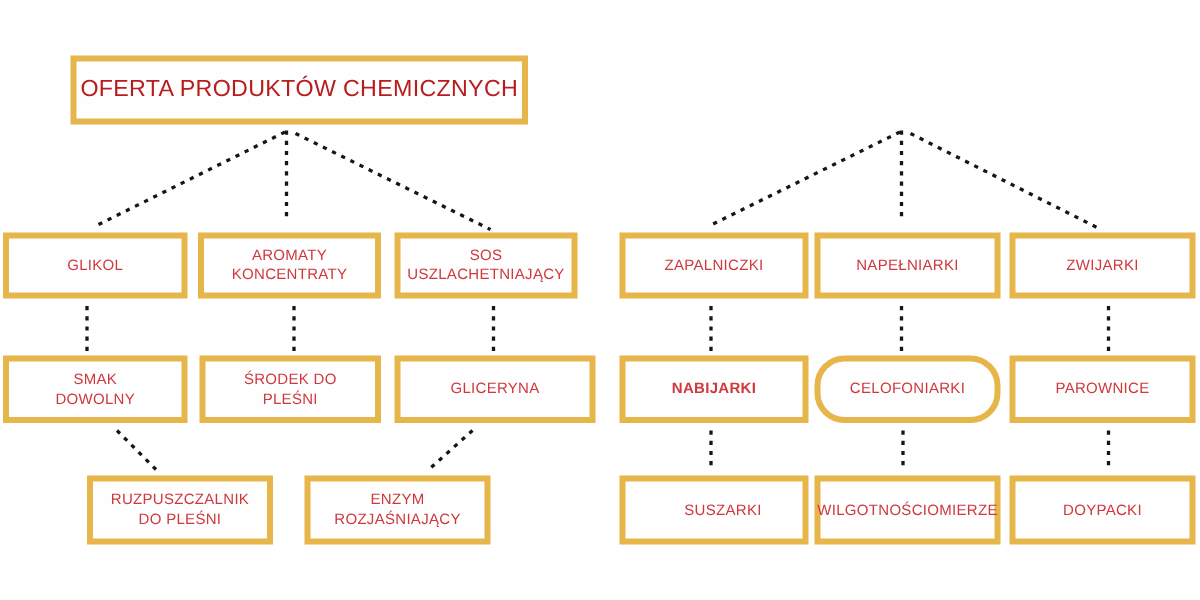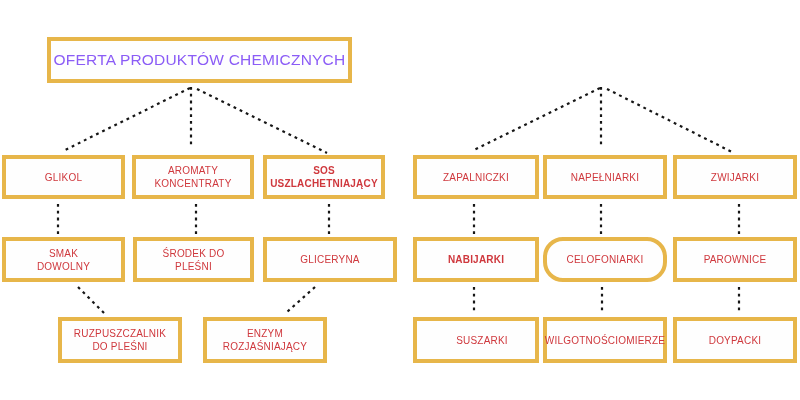--- a/index.html
+++ b/index.html
@@ -9,21 +9,21 @@
   }
   #connectors{position:absolute;left:0;top:0;width:800px;height:400px;}
   .box{
     position:absolute;box-sizing:border-box;
     border:4px solid #e7b64a;background:#fefefe;
     display:flex;align-items:center;justify-content:center;
     text-align:center;color:#cf383d;
     white-space:pre-line;
   }
   .title{
-    font-size:15.5px;letter-spacing:.2px;color:#8b5cf6;
+    font-size:15.5px;letter-spacing:.2px;color:#b91c1c;
   }
   .node{
     font-size:10px;line-height:13px;letter-spacing:.2px;
   }
   .dash{stroke:#161616;stroke-width:2.2;stroke-dasharray:2.8 4;fill:none;}
 </style>
 </head>
 <body>
 
 <div id="canvas">
@@ -52,21 +52,21 @@
     <line class="dash" x1="474" y1="287" x2="474" y2="313"></line>
     <line class="dash" x1="602" y1="287" x2="602" y2="313"></line>
     <line class="dash" x1="739" y1="287" x2="739" y2="313"></line>
   </svg>
 
   <div class="box title" style="left:47px;top:37px;width:305px;height:46px;">OFERTA PRODUKTÓW CHEMICZNYCH</div>
 
   <div class="box node" style="left:2px;top:155px;width:123px;height:44px;">GLIKOL</div>
   <div class="box node" style="left:132px;top:155px;width:122px;height:44px;">AROMATY
 KONCENTRATY</div>
-  <div class="box node" style="left:263px;top:155px;width:122px;height:44px;font-weight:bold;">SOS
+  <div class="box node" style="left:263px;top:155px;width:122px;height:44px;">SOS
 USZLACHETNIAJĄCY</div>
 
   <div class="box node" style="left:2px;top:237px;width:123px;height:45px;">SMAK
 DOWOLNY</div>
   <div class="box node" style="left:133px;top:237px;width:121px;height:45px;">ŚRODEK DO
 PLEŚNI</div>
   <div class="box node" style="left:263px;top:237px;width:134px;height:45px;">GLICERYNA</div>
 
   <div class="box node" style="left:58px;top:317px;width:124px;height:46px;">RUZPUSZCZALNIK
 DO PLEŚNI</div>

